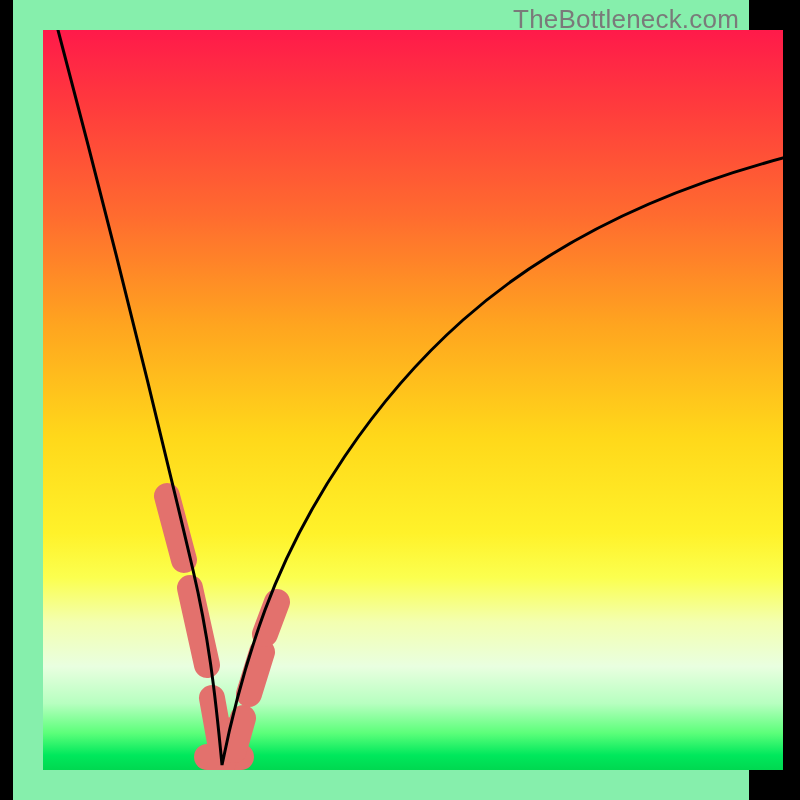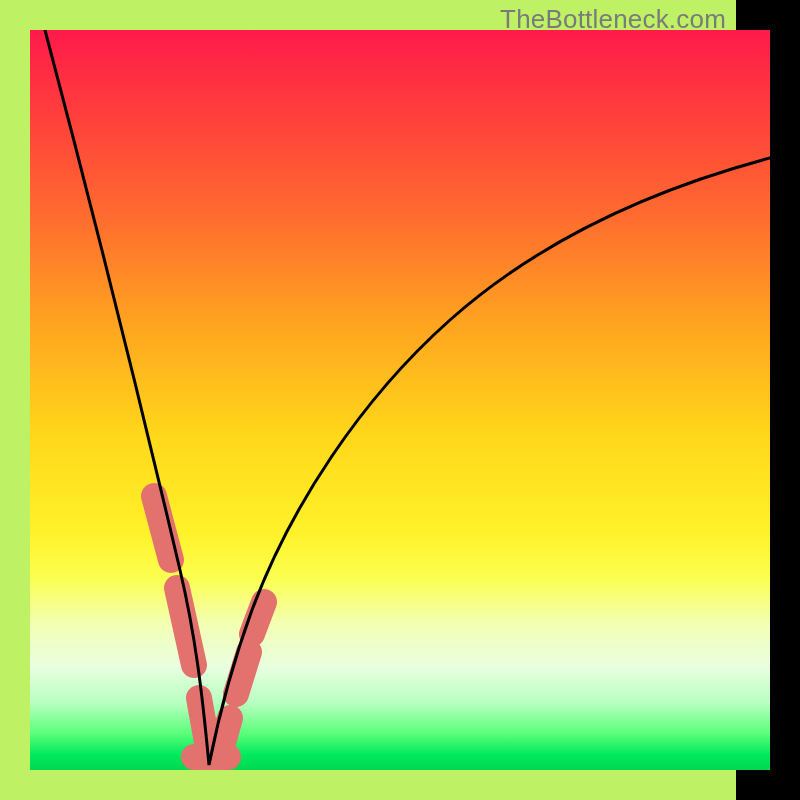--- a/index.html
+++ b/index.html
@@ -6,23 +6,23 @@
     margin: 0;
     padding: 0;
     width: 800px;
     height: 800px;
     overflow: hidden;
     background: #000;
     font-family: Arial, Helvetica, sans-serif;
   }
   .frame {
     position: absolute;
-    top: 0; left: 0;
+    top: 0; left: 13px;
     width: 736px; height: 800px;
-    background: #bef264;
+    background: #86efac;
   }
   .plot {
     position: absolute;
     top: 30px;
     left: 30px;
     width: 740px;
     height: 740px;
     background: linear-gradient(to bottom,
       #ff1a4a 0%,
       #ff3a3d 10%,

